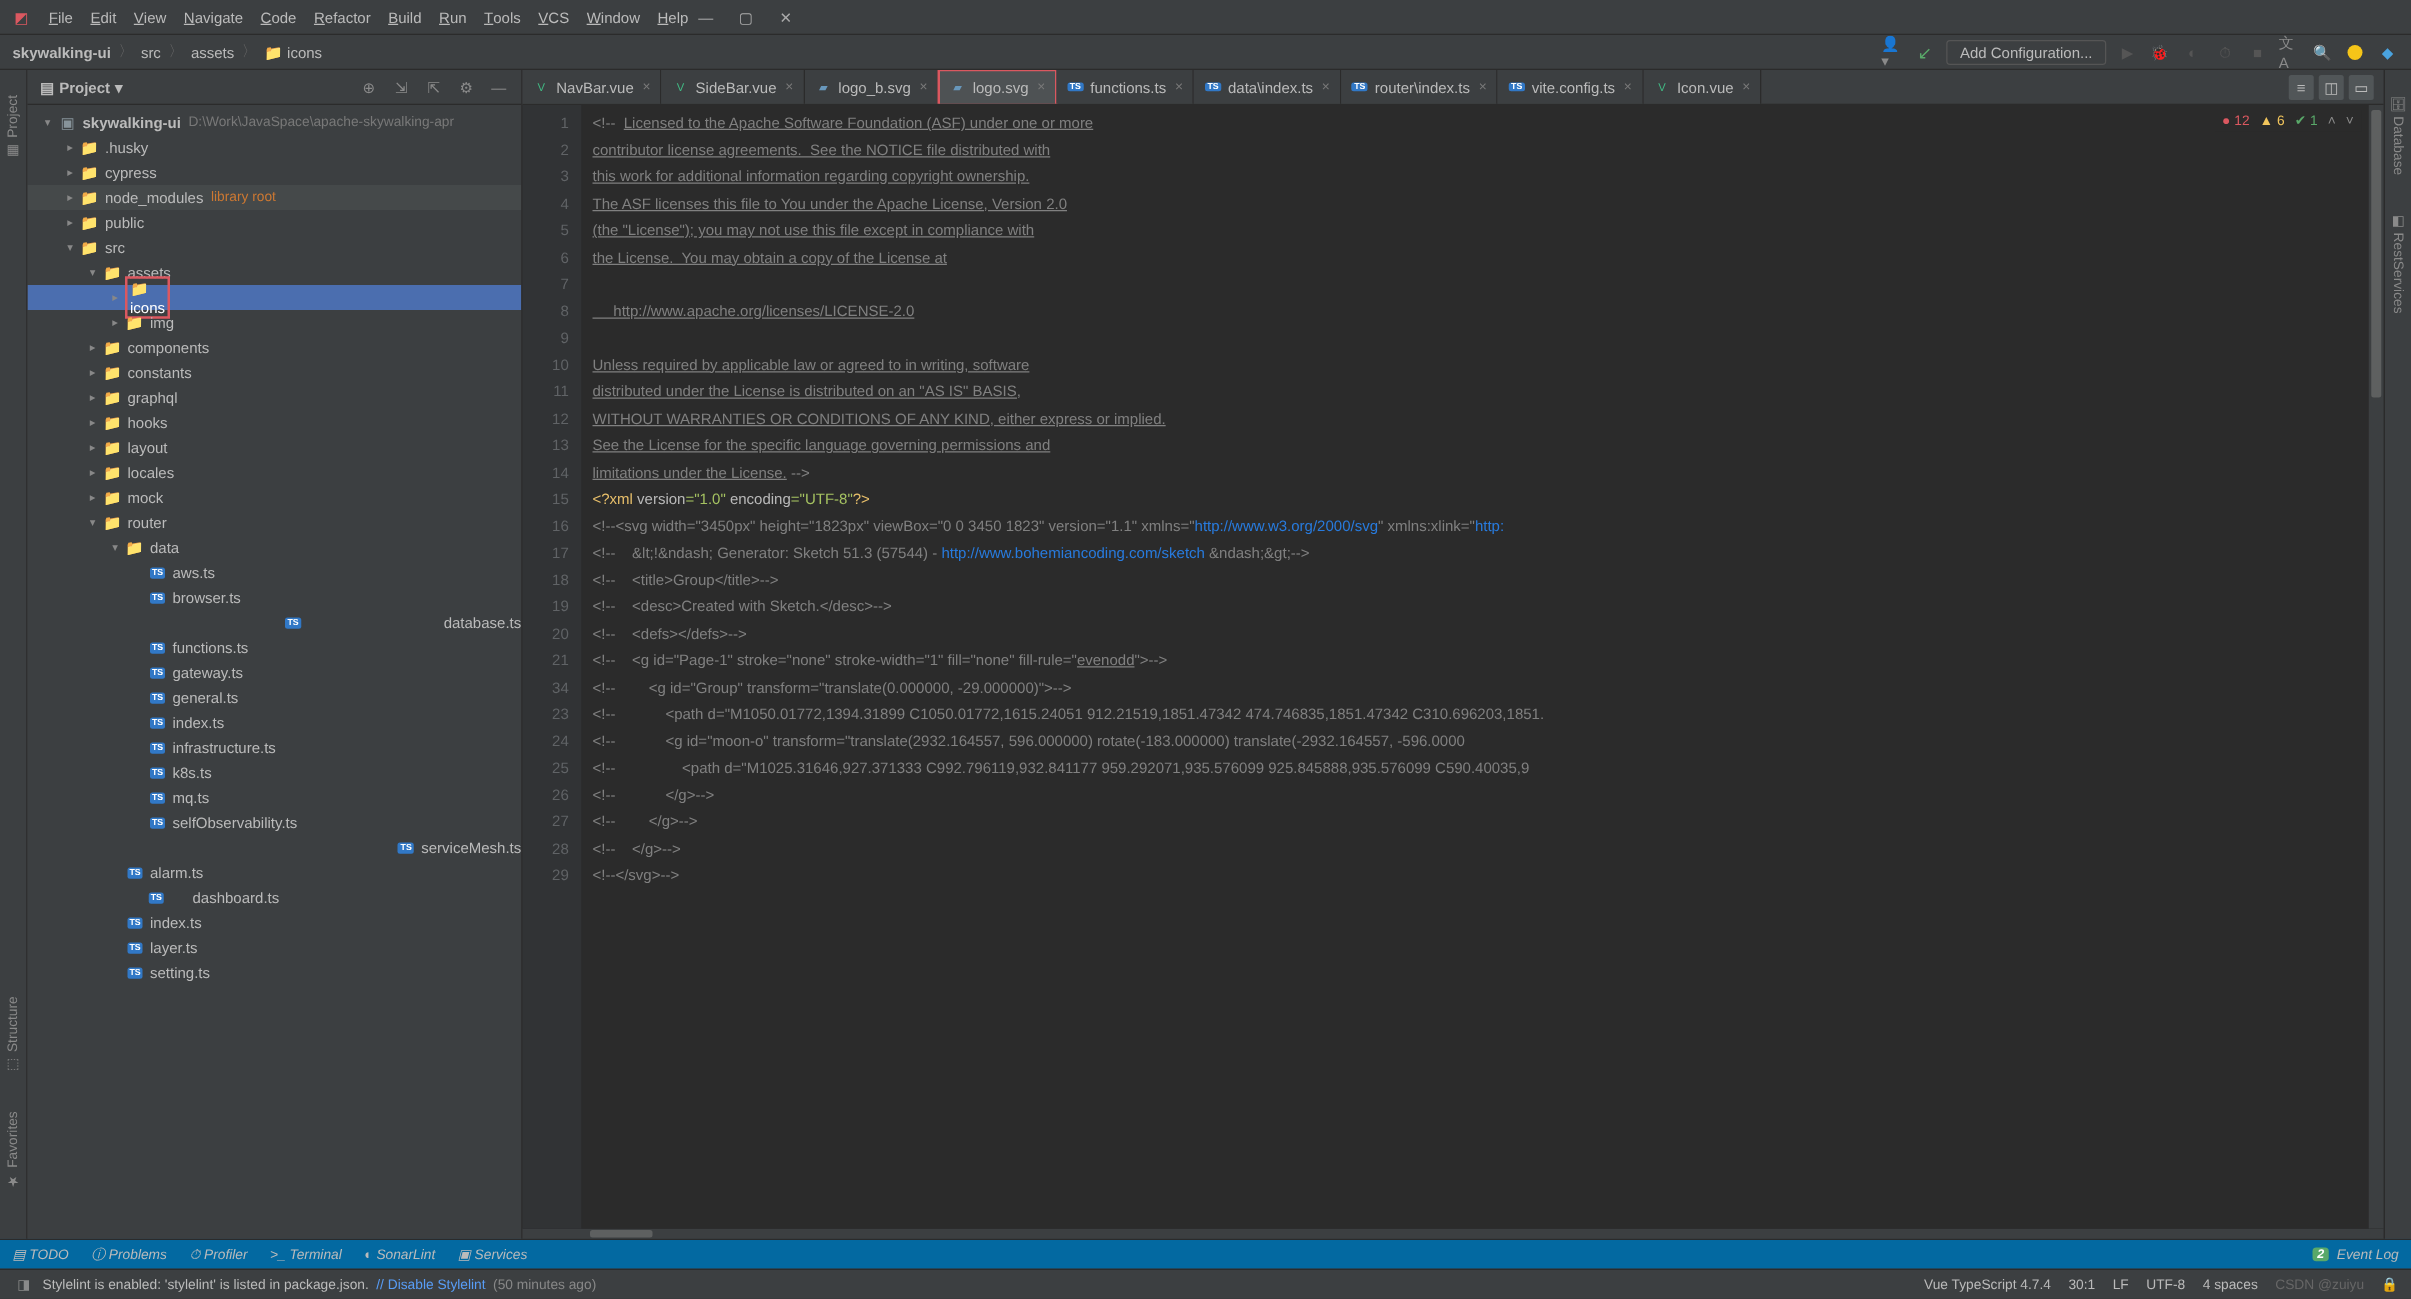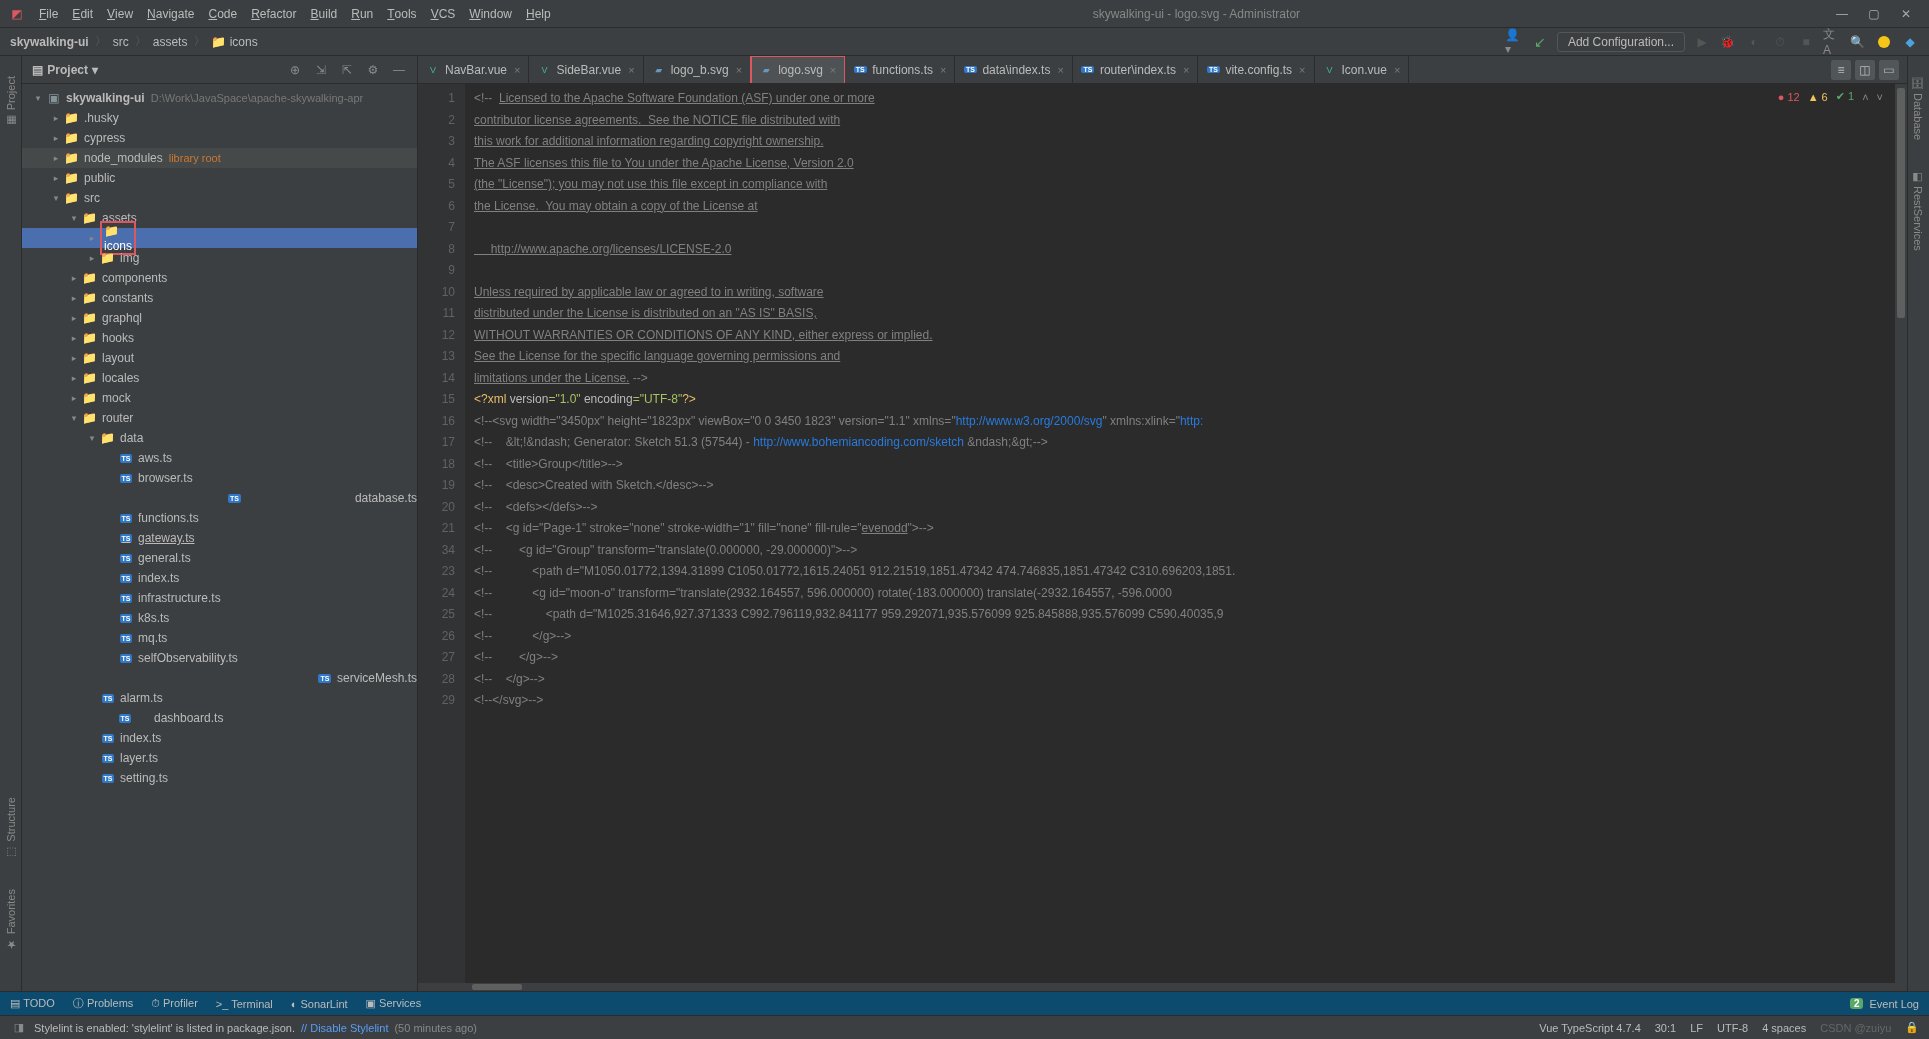--- a/index.html
+++ b/index.html
@@ -58,21 +58,21 @@
 .c-attr { color:#bababa; }
 .c-string { color:#a5c261; }
 .c-url { color:#287bde; }
 .scrollbar-v { width:12px; background:#3c3f41; position:absolute; right:0; top:0; bottom:0; }
 .scroll-thumb { background:#5e6060; position:absolute; left:2px; right:2px; border-radius:2px; }
 .inspections { position:absolute; top:4px; right:18px; display:flex; gap:8px; align-items:center; font-size:11px; background:#2b2b2b; padding:2px 6px; }
 .insp-err { color:#db5860; }
 .insp-warn { color:#f2c55c; }
 .insp-ok { color:#59a869; }
 .insp-nav { color:#8a8a8a; cursor:pointer; }
-.bottom-bar { height:24px; background:#0c4a6e; border-top:1px solid #2b2b2b; display:flex; align-items:center; padding:0 10px; gap:18px; font-size:11px; }
+.bottom-bar { height:24px; background:#0369a1; border-top:1px solid #2b2b2b; display:flex; align-items:center; padding:0 10px; gap:18px; font-size:11px;font-style:italic; }
 .bottom-item { color:#bbbbbb; cursor:pointer; display:flex; align-items:center; gap:4px; }
 .status-bar { height:24px; background:#3c3f41; border-top:1px solid #2b2b2b; display:flex; align-items:center; padding:0 10px; font-size:11px; }
 .status-left { display:flex; align-items:center; gap:6px; }
 .status-right { margin-left:auto; display:flex; align-items:center; gap:14px; }
 .status-link { color:#589df6; cursor:pointer; }
 .event-badge { background:#59a869; color:#fff; padding:0 4px; border-radius:3px; font-size:10px; font-weight:bold; }
 .lock-icon { color:#8a8a8a; }
 .hscroll { height:8px; background:#3c3f41; }
 .hscroll-thumb { height:6px; background:#5e6060; width:50px; margin-left:54px; border-radius:2px; margin-top:1px; }
 </style>
@@ -88,21 +88,20 @@
       <span class="menu-item"><span class="u">N</span>avigate</span>
       <span class="menu-item"><span class="u">C</span>ode</span>
       <span class="menu-item"><span class="u">R</span>efactor</span>
       <span class="menu-item"><span class="u">B</span>uild</span>
       <span class="menu-item"><span class="u">R</span>un</span>
       <span class="menu-item"><span class="u">T</span>ools</span>
       <span class="menu-item"><span class="u">V</span>CS</span>
       <span class="menu-item"><span class="u">W</span>indow</span>
       <span class="menu-item"><span class="u">H</span>elp</span>
     </div>
-  <div class="title-text">skywalking-ui - logo.svg - Administrator</div>
   <div class="win-controls">
     <span class="win-btn">—</span>
     <span class="win-btn">▢</span>
     <span class="win-btn">✕</span>
   </div>
 </div>
 
 <div class="navbar">
   <div class="breadcrumb" id="breadcrumb">
       <span class="bc-item bc-bold">skywalking-ui</span>
@@ -265,21 +264,21 @@
           </span>
           <span class="tree-label">database.ts</span>
         </div>
         <div class="tree-item" style="padding-left: 80px;">
           <span class="tree-arrow"></span>
           <span class="tree-icon">
             <span style="background:#3178c6;color:#fff;font-size:7px;padding:1px 2px;border-radius:2px;font-weight:bold;">TS</span>
           </span>
           <span class="tree-label">functions.ts</span>
         </div>
-        <div class="tree-item" style="padding-left: 80px; text-decoration: underline;">
+        <div class="tree-item" style="padding-left: 80px;">
           <span class="tree-arrow"></span>
           <span class="tree-icon">
             <span style="background:#3178c6;color:#fff;font-size:7px;padding:1px 2px;border-radius:2px;font-weight:bold;">TS</span>
           </span>
           <span class="tree-label">gateway.ts</span>
         </div>
         <div class="tree-item" style="padding-left: 80px;">
           <span class="tree-arrow"></span>
           <span class="tree-icon">
             <span style="background:#3178c6;color:#fff;font-size:7px;padding:1px 2px;border-radius:2px;font-weight:bold;">TS</span>

